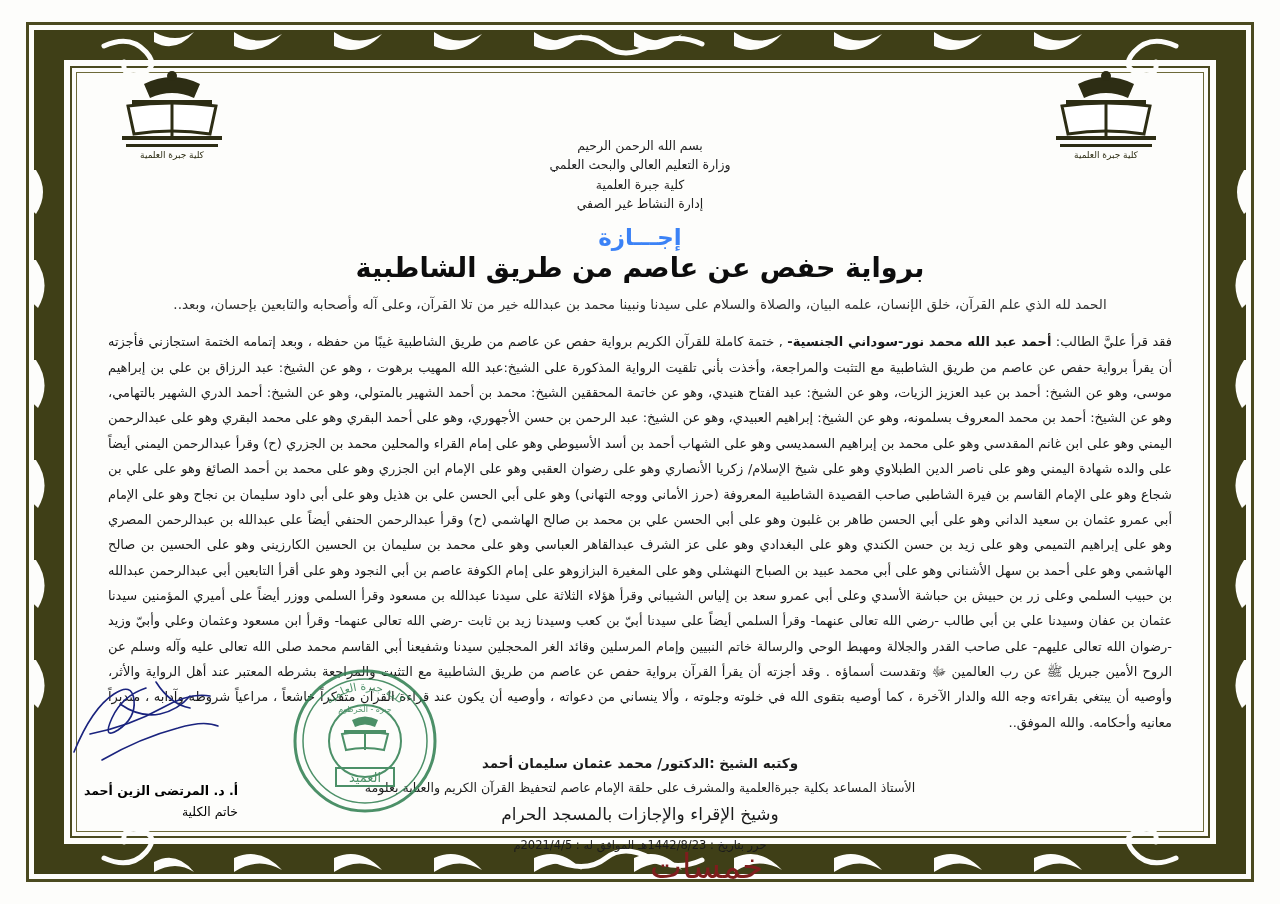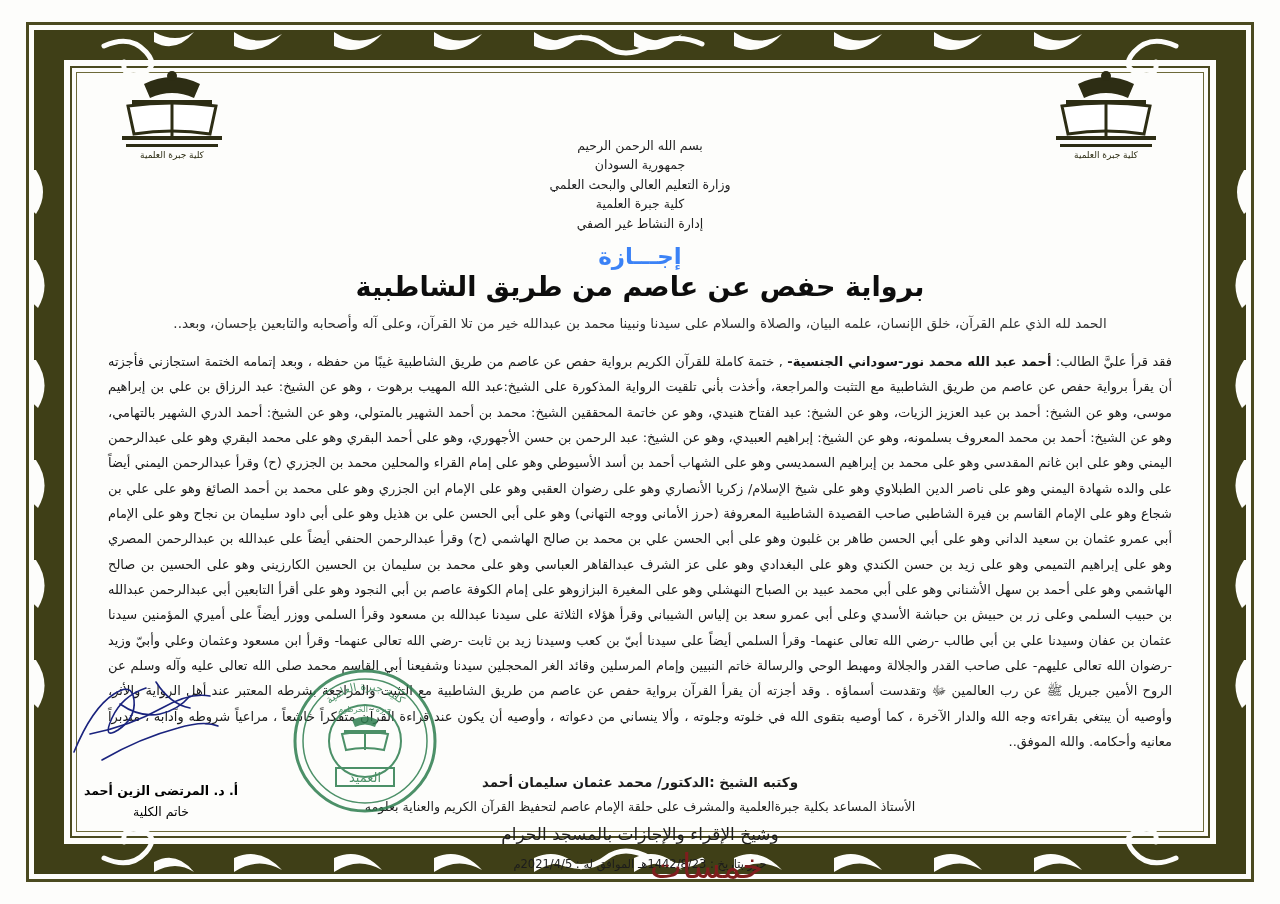--- a/index.html
+++ b/index.html
@@ -147,21 +147,20 @@
     margin-top: 4px;
     font-size: 11.5px;
     direction: rtl;
   }
 
   
   .dean-block {
     position: absolute;
     left: 84px;
     bottom: 82px;
-    text-align: center;
     font-size: 12.5px;
     line-height: 1.7;
     direction: rtl;
   }
   .dean-name { font-weight: bold; }
   .scribble {
     position: absolute;
     left: 60px;
     bottom: 120px;
     width: 175px;
@@ -276,21 +275,20 @@
       <path d="M14 70 h100 v4 h-100 z"></path>
       <path d="M18 78 h92 v3 h-92 z"></path>
     </g>
     <text x="64" y="92" font-size="9" text-anchor="middle" fill="#2d2d14" font-family="DejaVu Sans, sans-serif">كلية جبرة العلمية</text>
   </svg>
 
   <div class="page-content">
 
     <div class="header-block">
       <div>بسم الله الرحمن الرحيم</div>
-      <div>جمهورية السودان</div>
       <div>وزارة التعليم العالي والبحث العلمي</div>
       <div>كلية جبرة العلمية</div>
       <div>إدارة النشاط غير الصفي</div>
     </div>
 
     <div class="title-ijaza">إجـــازة</div>
     <div class="title-main">برواية حفص عن عاصم من طريق الشاطبية</div>
 
     <div class="hamdala">الحمد لله الذي علم القرآن، خلق الإنسان، علمه البيان، والصلاة والسلام على سيدنا ونبينا محمد بن عبدالله خير من تلا القرآن، وعلى آله وأصحابه والتابعين بإحسان، وبعد..</div>
 

